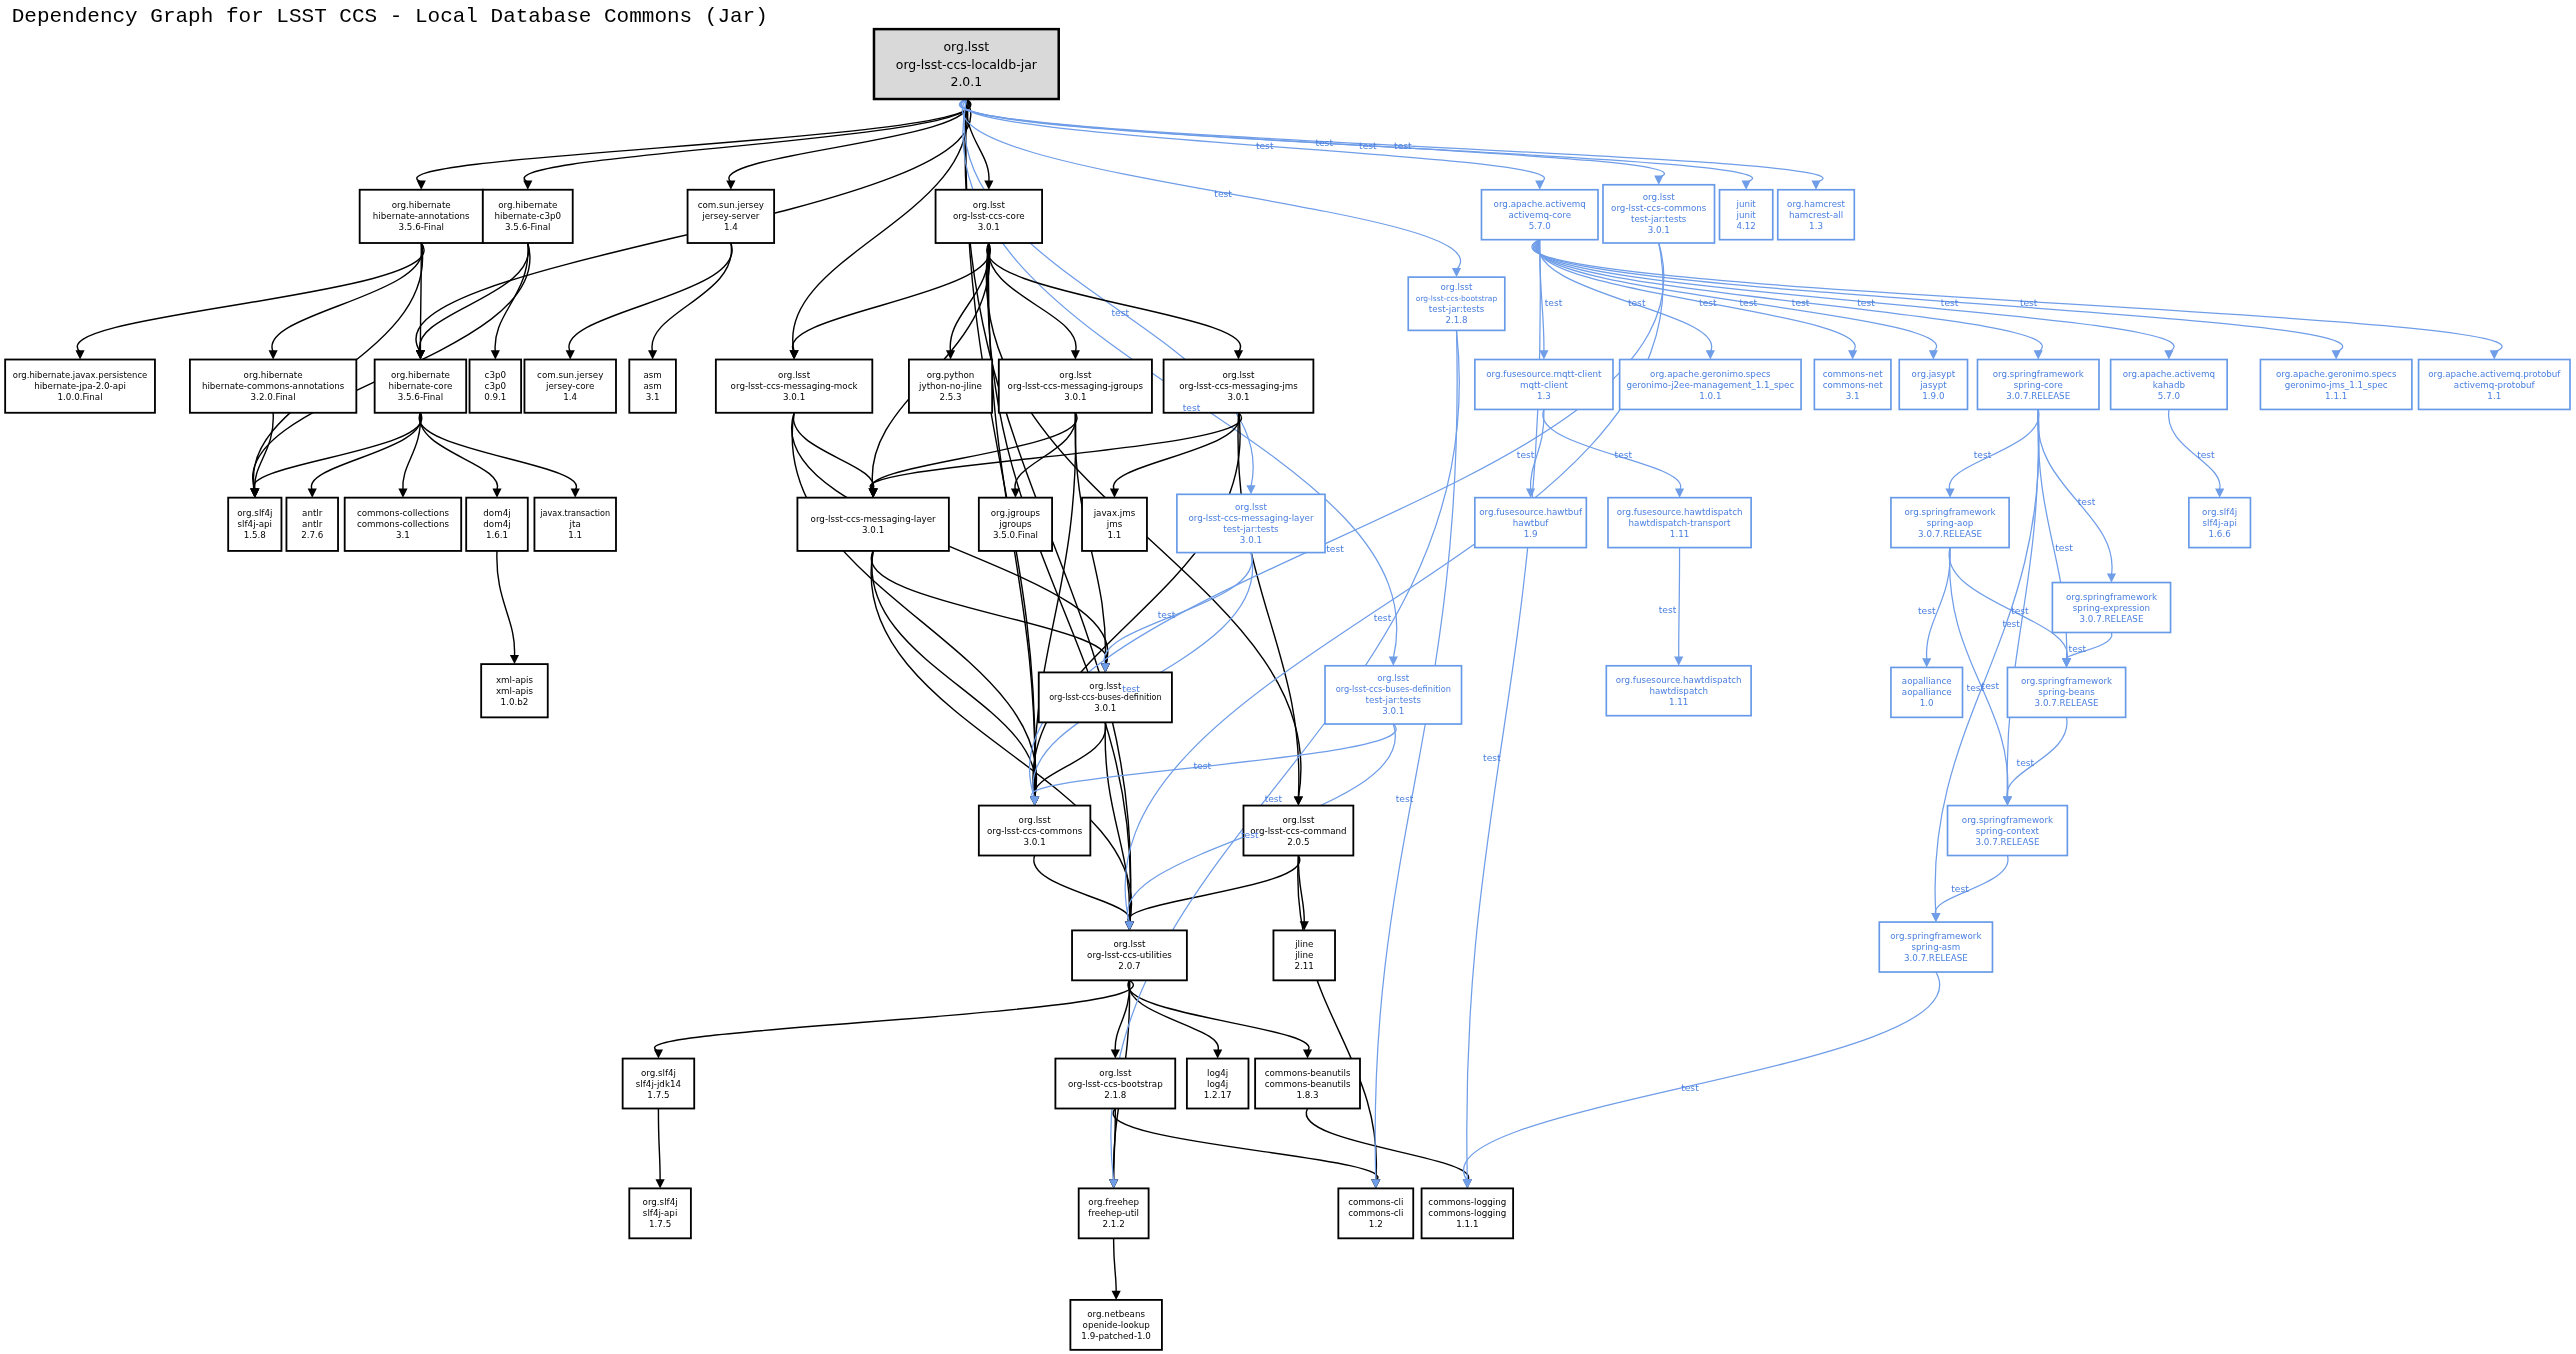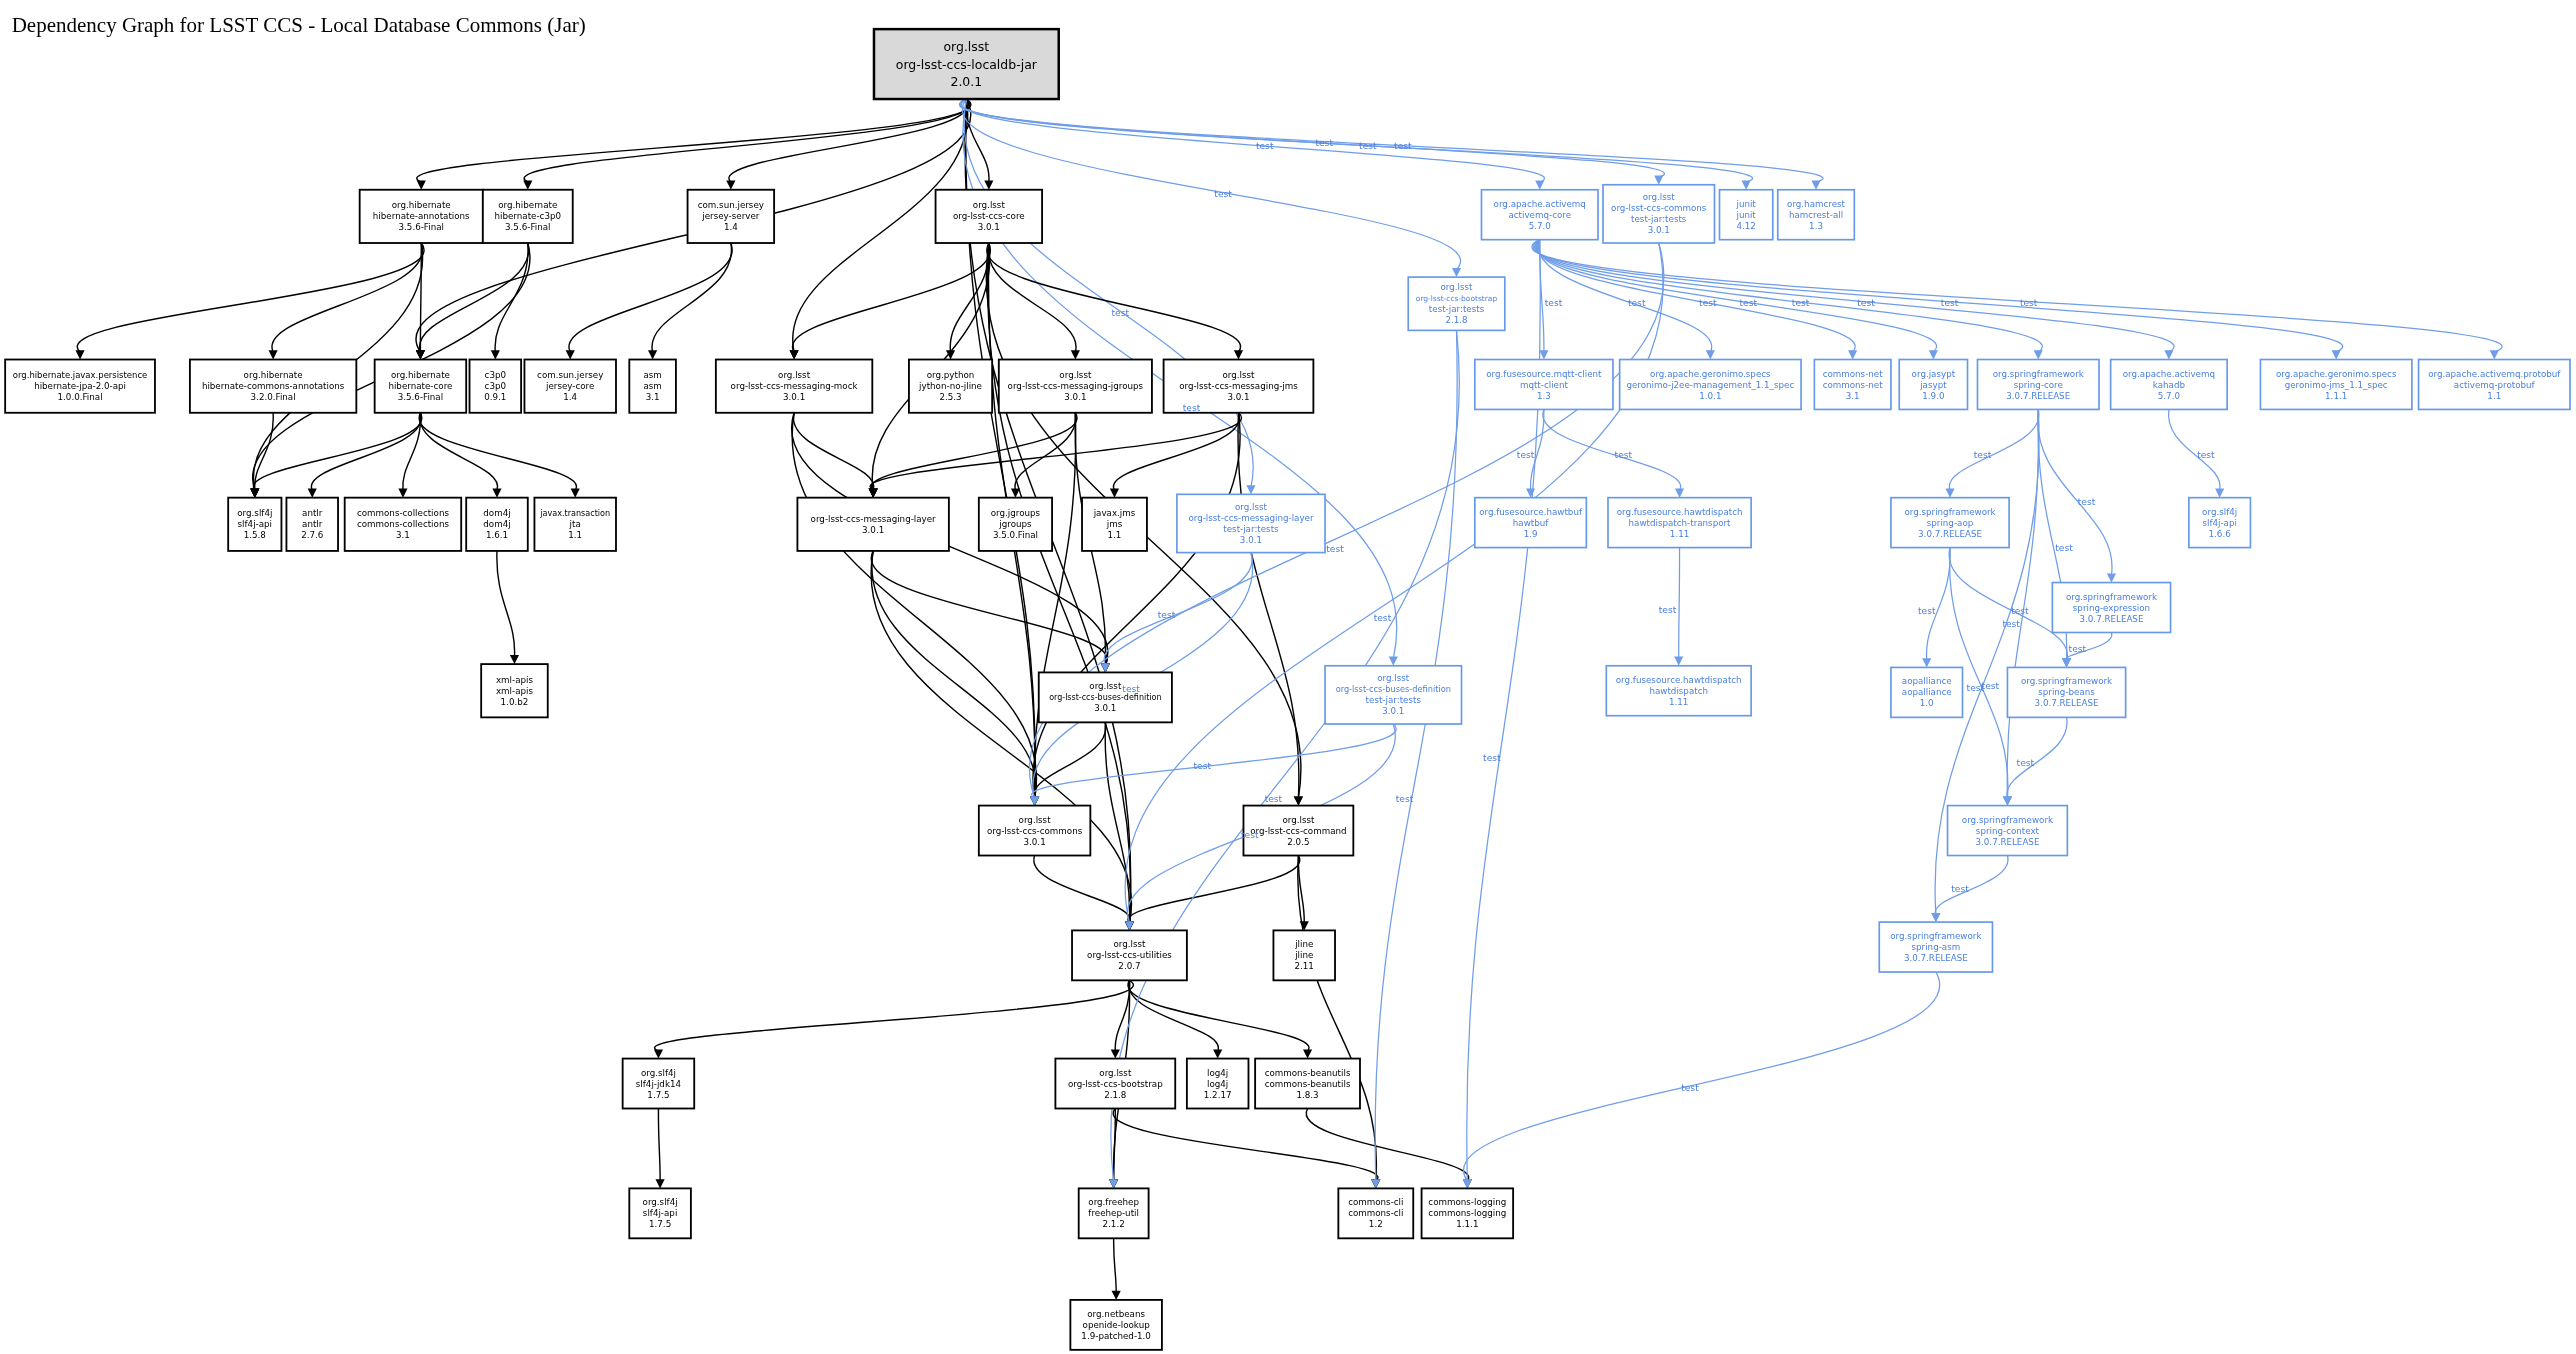--- a/index.html
+++ b/index.html
@@ -1,19 +1,19 @@
 <!DOCTYPE html>
 <html style="font-size:13.3px"><head>
 <meta charset="utf-8">
 <style>
   html,body{margin:0;padding:0;background:#ffffff;}
   body{width:2576px;height:1354px;position:relative;overflow:hidden;
        font-family:"DejaVu Sans","Liberation Sans",sans-serif;}
-  #graph-title{position:absolute;left:11.7px;top:5px;font-family:Liberation Serif, serif;
-       font-size:21px;color:#000;white-space:nowrap;margin-top:8px;}
+  #graph-title{position:absolute;left:11.7px;top:5px;font-family:Liberation Mono, monospace;
+       font-size:21px;color:#000;white-space:nowrap;}
   svg{position:absolute;left:0;top:0;width:2576px;height:1354px;}
   .node-rect{fill:#ffffff;stroke:#000000;stroke-width:2.2;}
   .node-rect.root{fill:#d9d9d9;stroke:#000000;stroke-width:3;}
   .node-rect.test{fill:#ffffff;stroke:#6699e8;stroke-width:2;}
   .node-text{font-family:"DejaVu Sans","Liberation Sans",sans-serif;fill:#000000;text-anchor:middle;}
   .node-text.test{fill:#4a7fe0;}
   .edge{fill:none;stroke:#000000;stroke-width:1.7;}
   .edge.test{stroke:#6f9de8;stroke-width:1.5;}
   .arrow{fill:#000000;}
   .arrow.test{fill:#6f9de8;}

